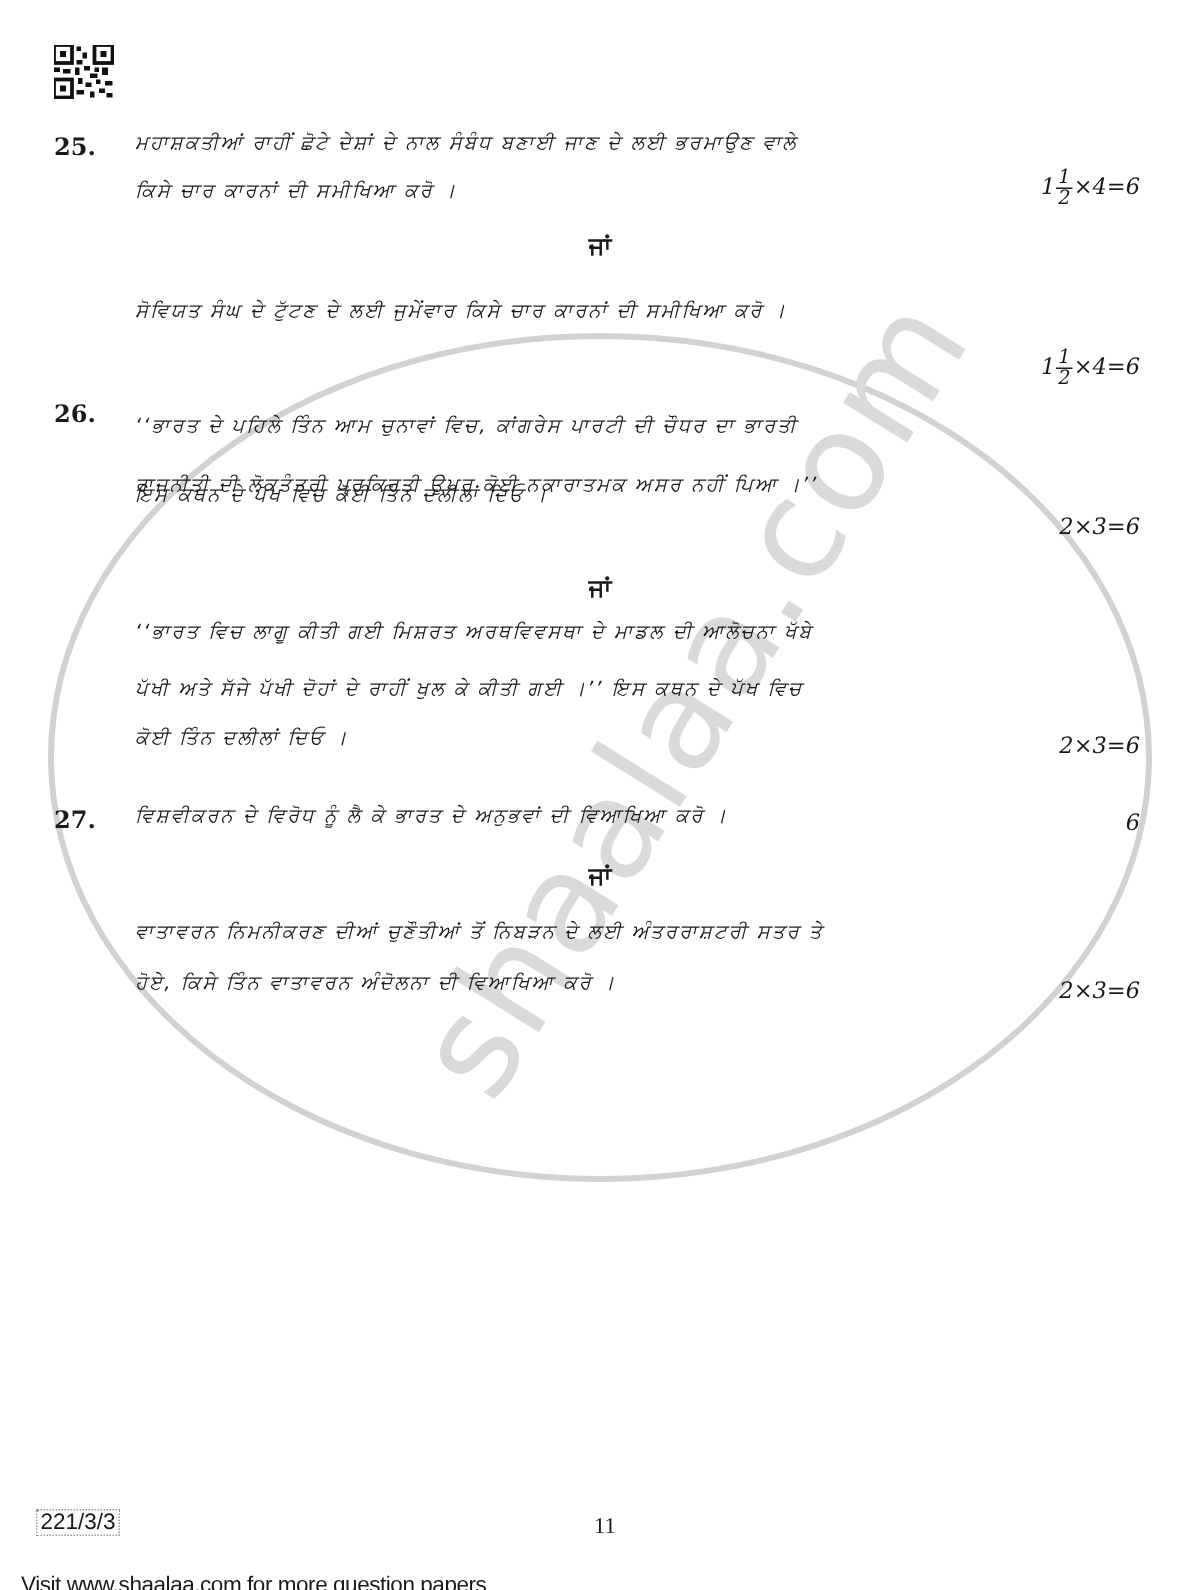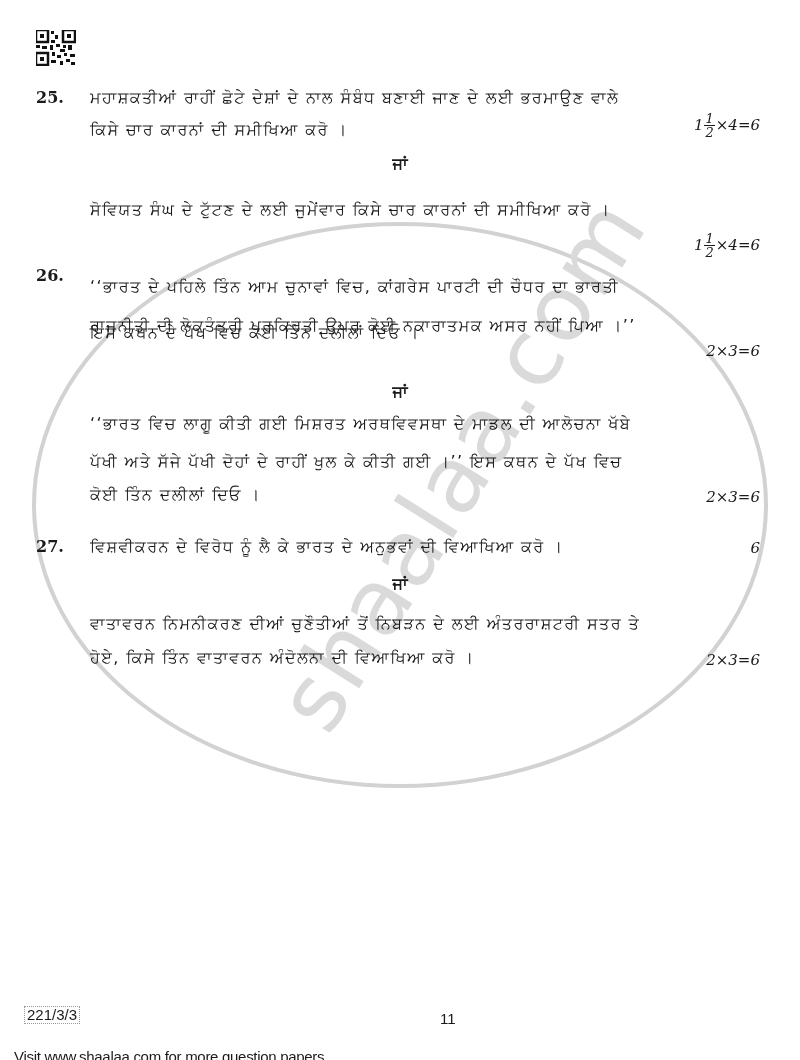--- a/index.html
+++ b/index.html
@@ -18,39 +18,39 @@
       font-family: "DejaVu Sans", sans-serif; font-size: 92px; color: #dadada;
       letter-spacing: 2px; pointer-events: none; white-space: nowrap;
     }
     .qr { position: absolute; left: 36px; top: 30px; width: 40px; height: 36px; }
     .q-num {
       position: absolute; left: 36px; font-family: "DejaVu Serif", serif;
       font-weight: bold; font-size: 16px; text-align: center;
     }
     .line {
       position: absolute; left: 90px; font-family: "DejaVu Sans", sans-serif;
-      font-size: 16px; letter-spacing: 1.4px; white-space: nowrap;
+      font-size: 13px; letter-spacing: 1.4px; white-space: nowrap; font-style: italic;
     }
     .or {
       position: absolute; left: 0; width: 800px; text-align: center;
       font-weight: bold; font-size: 16px; padding-left: 0;
     }
     .marks {
       position: absolute; right: 40px; font-family: "DejaVu Serif", serif;
       font-style: italic; font-size: 15px; white-space: nowrap;
     }
     .frac { display: inline-block; vertical-align: middle; text-align: center; font-size: 13px; line-height: 13px; margin: 0 1px; }
     .frac span { display: block; }
     .frac .num { border-bottom: 1px solid #1a1a1a; padding: 0 1px; }
     .footer-code {
       position: absolute; left: 24px; top: 1006px; font-family: "Liberation Sans", sans-serif;
       font-size: 15px; border: 1px dotted #999; padding: 0 2px; line-height: 16px;
     }
     .footer-page {
-      position: absolute; left: 396px; top: 1010px; font-family: Liberation Sans, sans-serif; font-size: 15px; margin-left: 44px;
+      position: absolute; left: 396px; top: 1010px; font-family: Liberation Serif, serif; font-size: 15px;
     }
     .footer-visit {
       position: absolute; left: 14px; top: 1048px; font-family: "Liberation Sans", sans-serif;
       font-size: 15px; letter-spacing: -0.3px;
     }
   </style>
 </head>
 <body>
 
 <div class="watermark-circle"></div>

